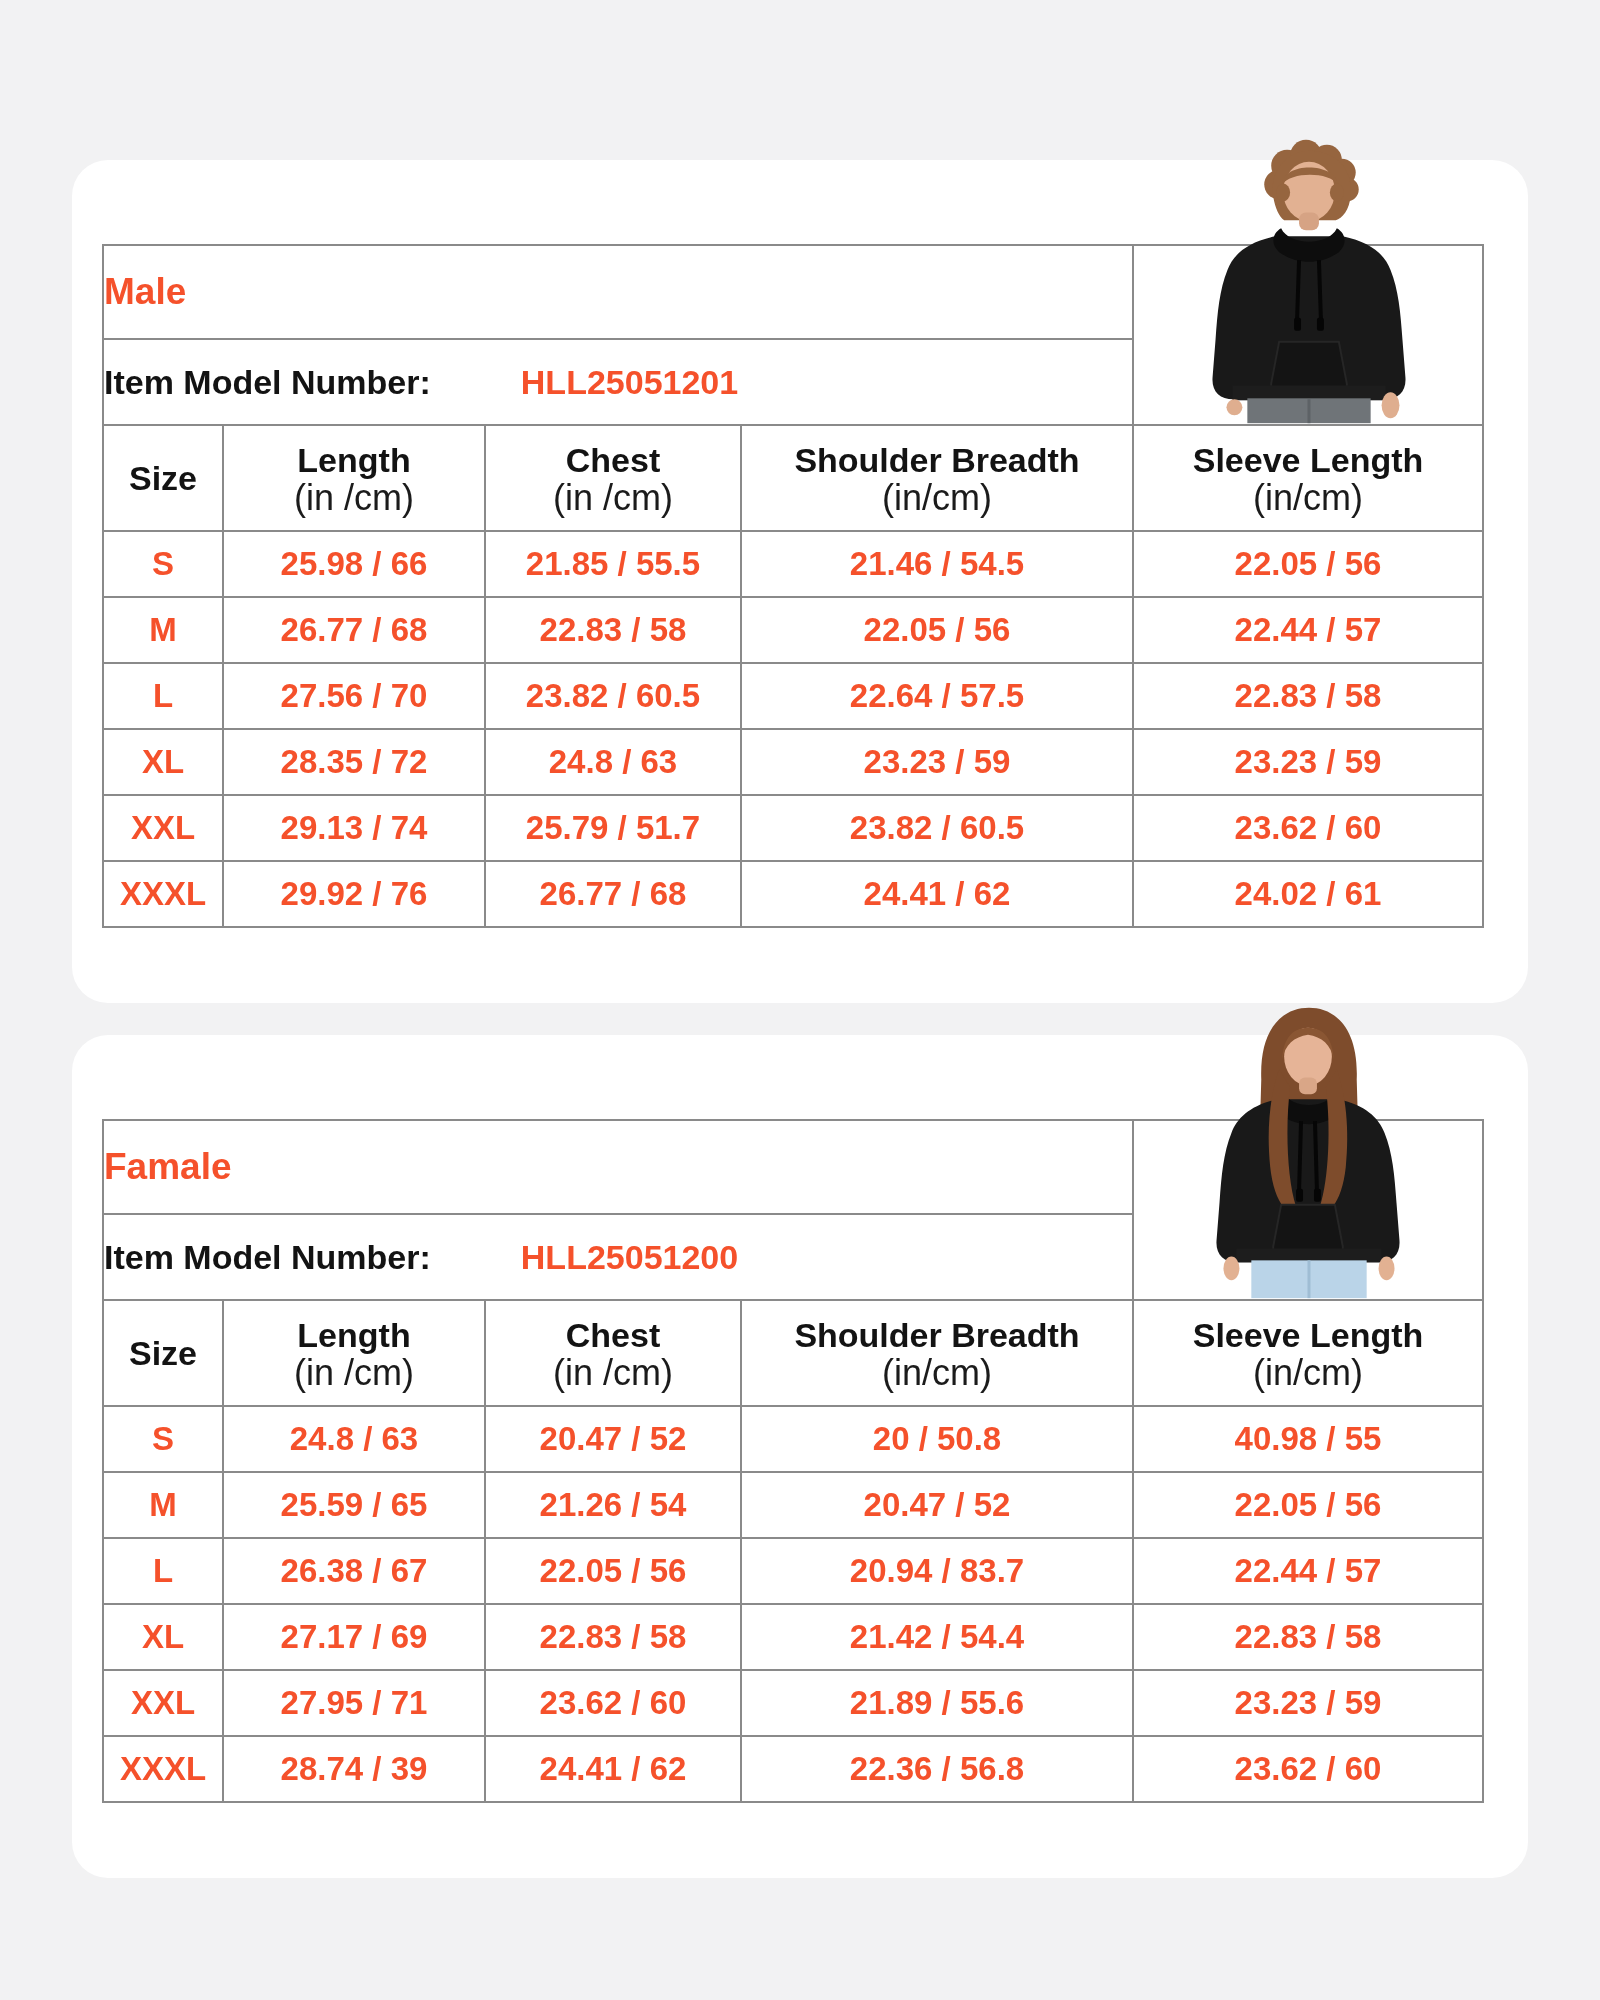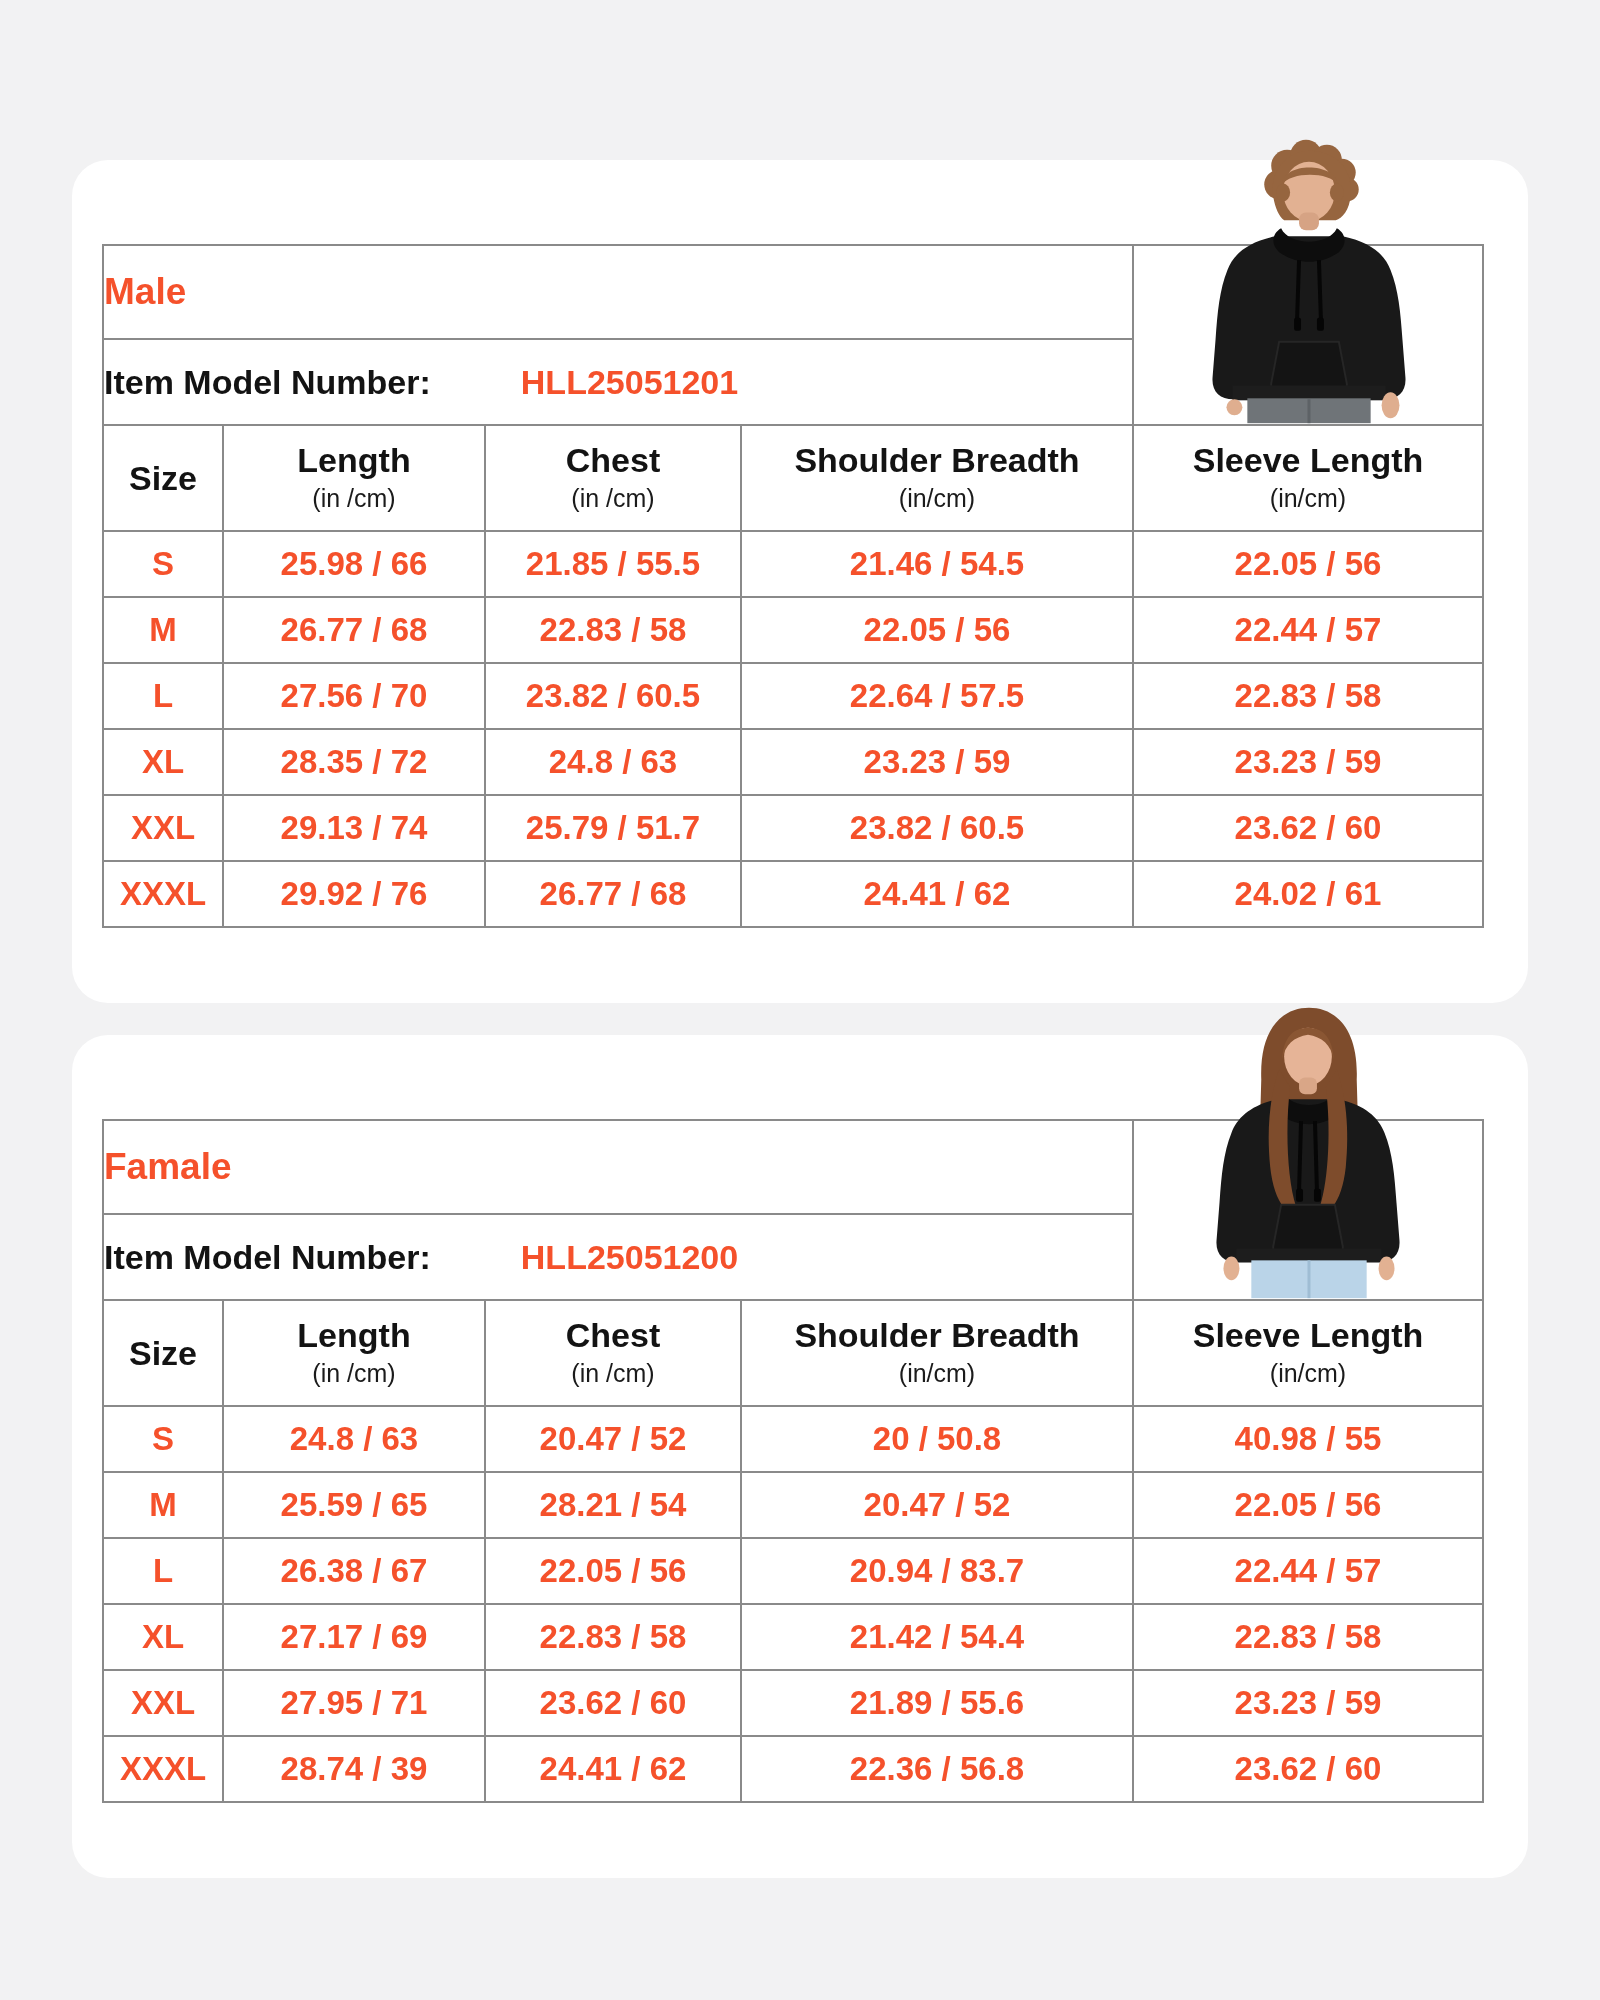--- a/index.html
+++ b/index.html
@@ -33,21 +33,21 @@
   .gender-cell{
     text-align:left;padding-left:30px;
     font-size:37px;font-weight:bold;color:#f5512b;
   }
   .imn-cell{text-align:left;padding-left:30px;font-size:34px;font-weight:bold;}
   .imn-label{color:#131313;}
   .imn-value{color:#f5512b;margin-left:90px;}
 
   .r-head th{text-align:center;vertical-align:middle;}
   .col-title{font-size:34px;font-weight:bold;line-height:40px;color:#131313;}
-  .col-unit{font-size:25px;font-weight:normal;line-height:36px;color:#1b1b1b;}
+  .col-unit{font-size:36px;font-weight:normal;line-height:36px;color:#1b1b1b;}
 
   .r-data td{
     text-align:center;vertical-align:middle;
     font-size:33px;font-weight:bold;color:#f5512b;
   }
 
   .img-cell{position:relative;}
   .model-wrap{
     position:absolute;left:50%;bottom:0;transform:translateX(-50%);
     z-index:3;line-height:0;
@@ -265,21 +265,21 @@
     <tr class="r-data">
       <td>S</td>
       <td>24.8 / 63</td>
       <td>20.47 / 52</td>
       <td>20 / 50.8</td>
       <td>40.98 / 55</td>
     </tr>
     <tr class="r-data">
       <td>M</td>
       <td>25.59 / 65</td>
-      <td>28.21 / 54</td>
+      <td>21.26 / 54</td>
       <td>20.47 / 52</td>
       <td>22.05 / 56</td>
     </tr>
     <tr class="r-data">
       <td>L</td>
       <td>26.38 / 67</td>
       <td>22.05 / 56</td>
       <td>20.94 / 83.7</td>
       <td>22.44 / 57</td>
     </tr>

